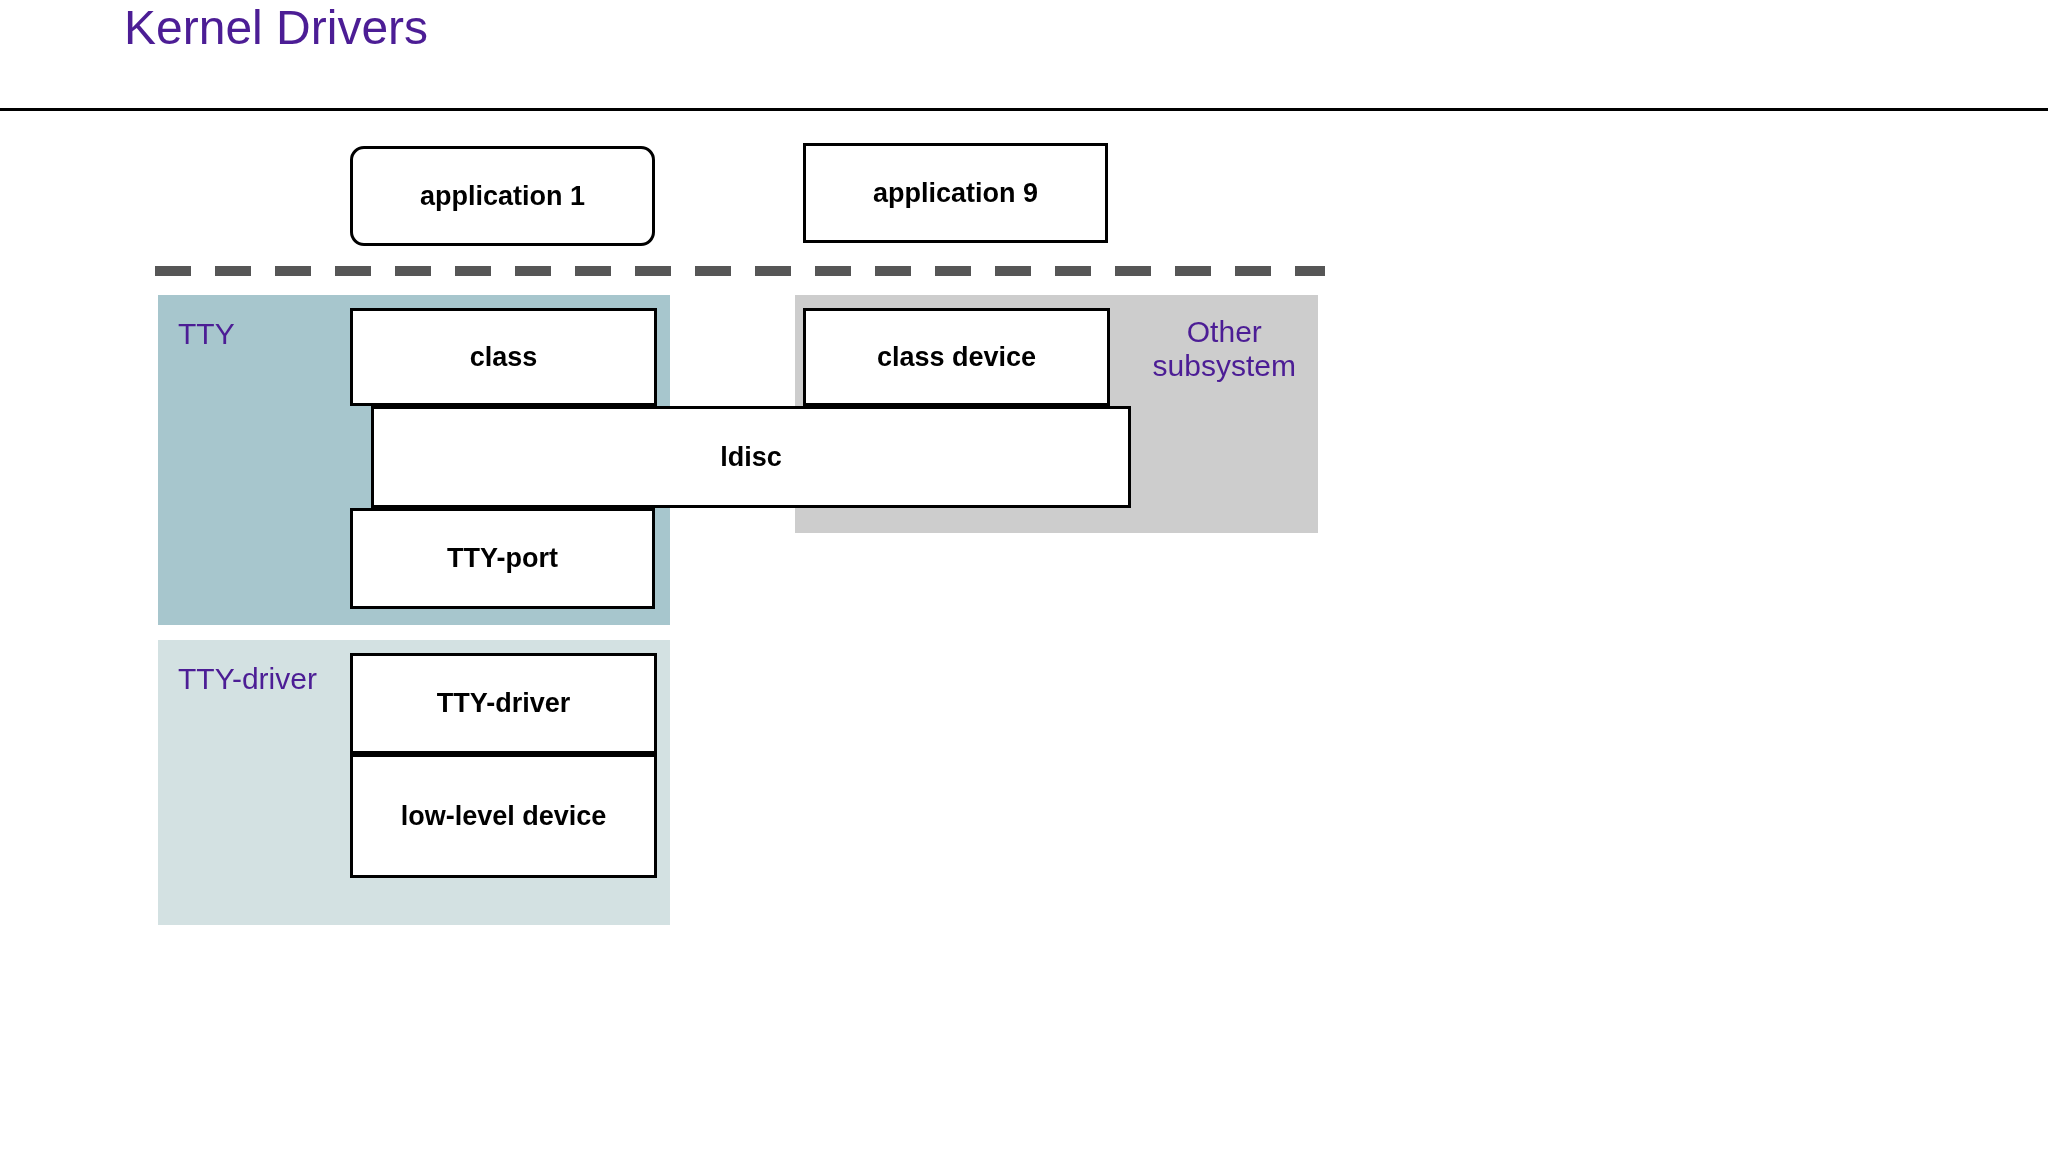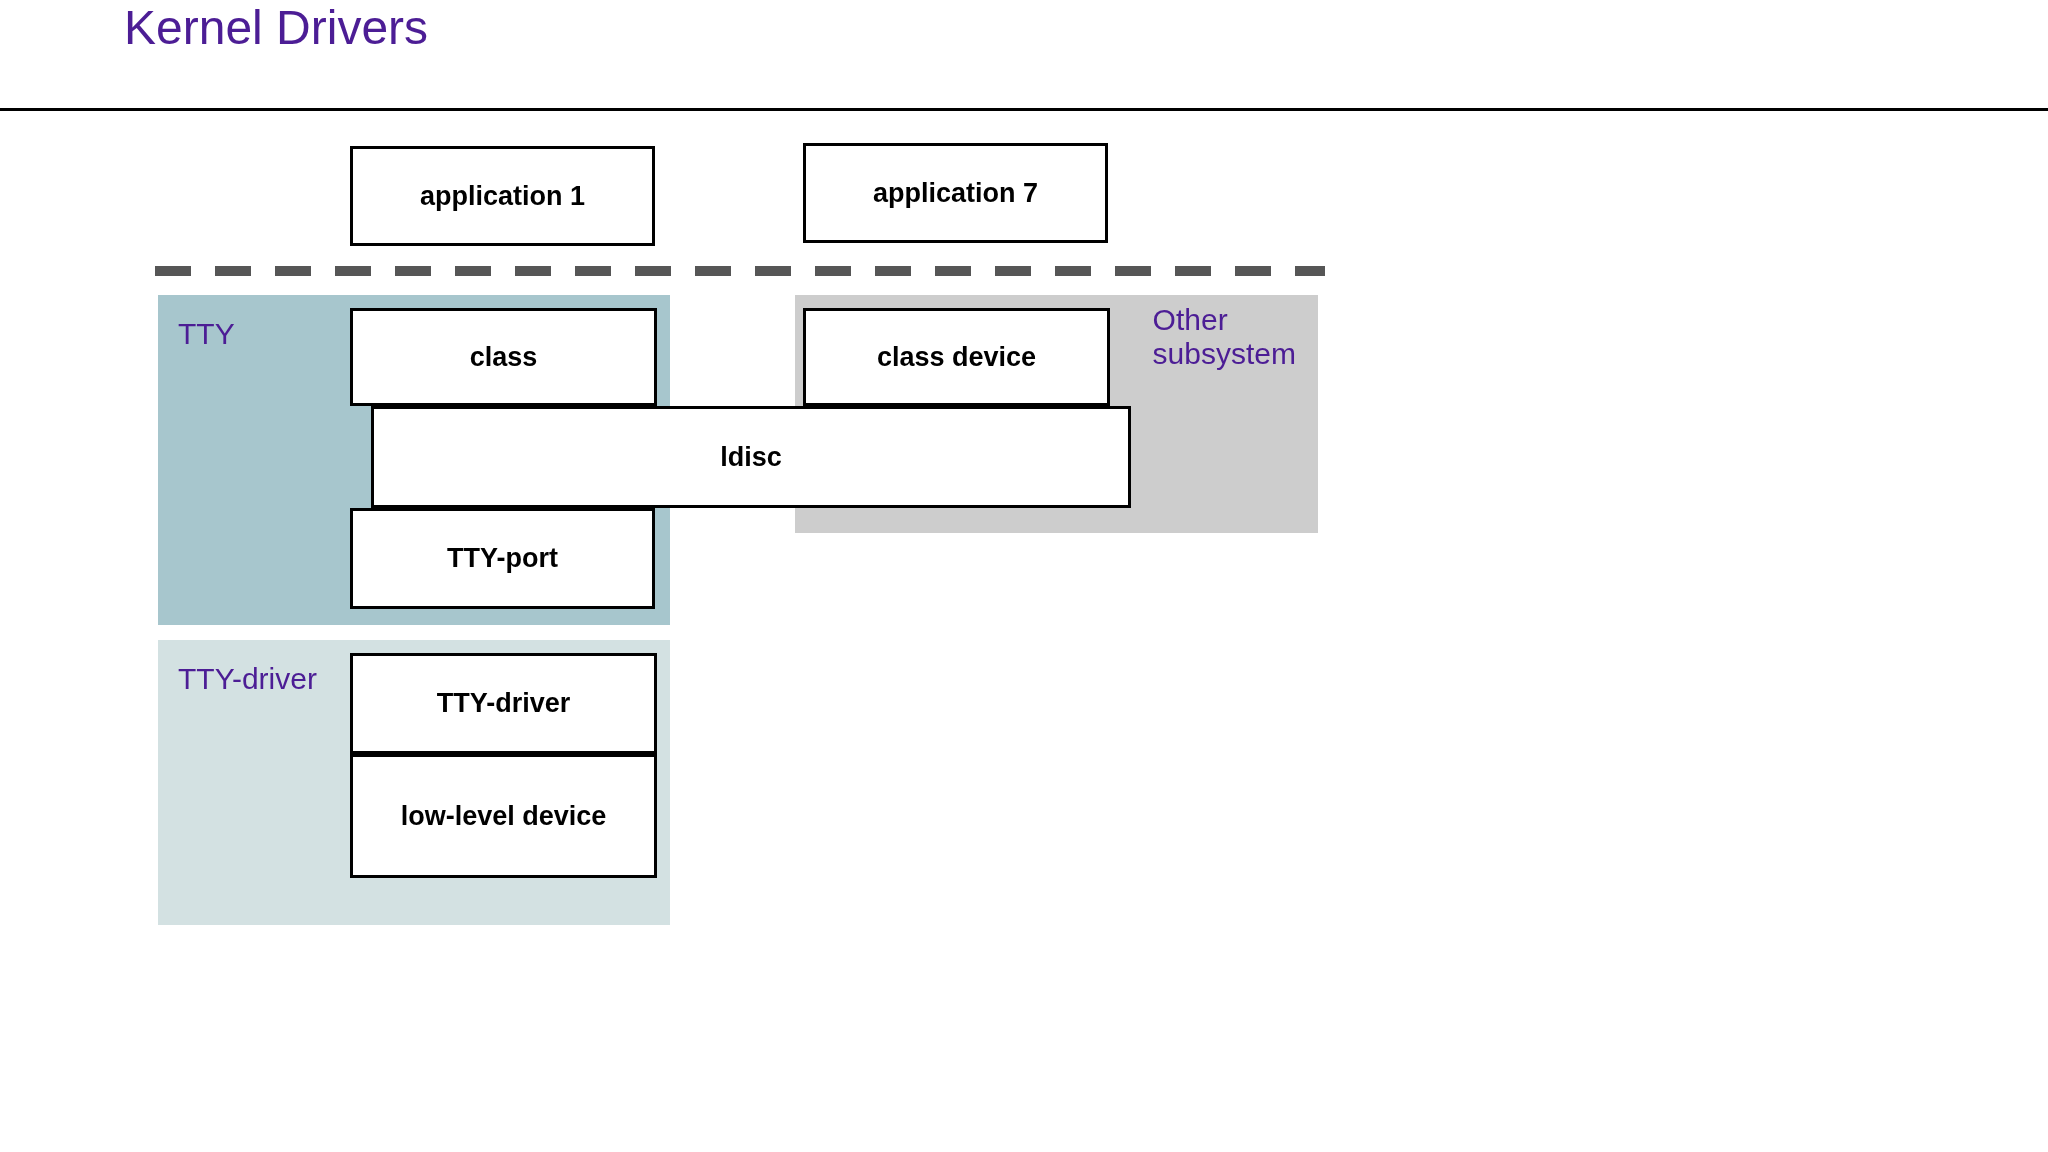--- a/index.html
+++ b/index.html
@@ -80,45 +80,45 @@
     white-space: pre-line;
   }
 
   #tty-subsystem      { left: 158px; top: 295px;  width: 512px; height: 330px; background: #a7c6cd; }
   #tty-subsystem-label{ left: 20px;  top: 22px; }
 
   #ttydriver-subsystem      { left: 158px; top: 640px; width: 512px; height: 285px; background: #d3e1e2; }
   #ttydriver-subsystem-label{ left: 20px;  top: 22px; }
 
   #other-subsystem      { left: 795px; top: 295px; width: 523px; height: 238px; background: #cdcdcd; }
-  #other-subsystem-label{ right: 22px; top: 8px; text-align: left; }
+  #other-subsystem-label{ right: 22px; top: 20px; text-align: center; }
 
   
-  #application-1-box { left: 350px; top: 146px; width: 305px; height: 100px; }
+  #application-1-box { left: 350px; top: 146px; width: 305px; height: 100px; border-radius: 14px; }
   #application-2-box { left: 803px; top: 143px; width: 305px; height: 100px; }
 
   
   #cdev-box        { left: 350px; top: 308px; width: 307px; height: 98px; }
   #ldisc-box       { left: 371px; top: 406px; width: 760px; height: 102px; }
   #ttyport-box     { left: 350px; top: 508px; width: 305px; height: 101px; }
 
   #classdevice-box { left: 803px; top: 308px; width: 307px; height: 98px; }
 
   #ttydriver-box   { left: 350px; top: 653px; width: 307px; height: 101px; }
   #lowlevel-box    { left: 350px; top: 754px; width: 307px; height: 124px; }
 </style>
 </head>
 <body>
 
 <div id="slide-title">Kernel Drivers</div>
 <div id="title-rule"></div>
 
 <div class="box" id="application-1-box">application 1</div>
 
-<div class="box" id="application-2-box">application 7</div>
+<div class="box" id="application-2-box">application 9</div>
 
 <div id="kernel-boundary"></div>
 
 <div class="subsystem" id="tty-subsystem">
   <div class="subsystem-label" id="tty-subsystem-label">TTY</div>
 </div>
 
 <div class="subsystem" id="other-subsystem">
   <div class="subsystem-label" id="other-subsystem-label">Other
 subsystem</div>

